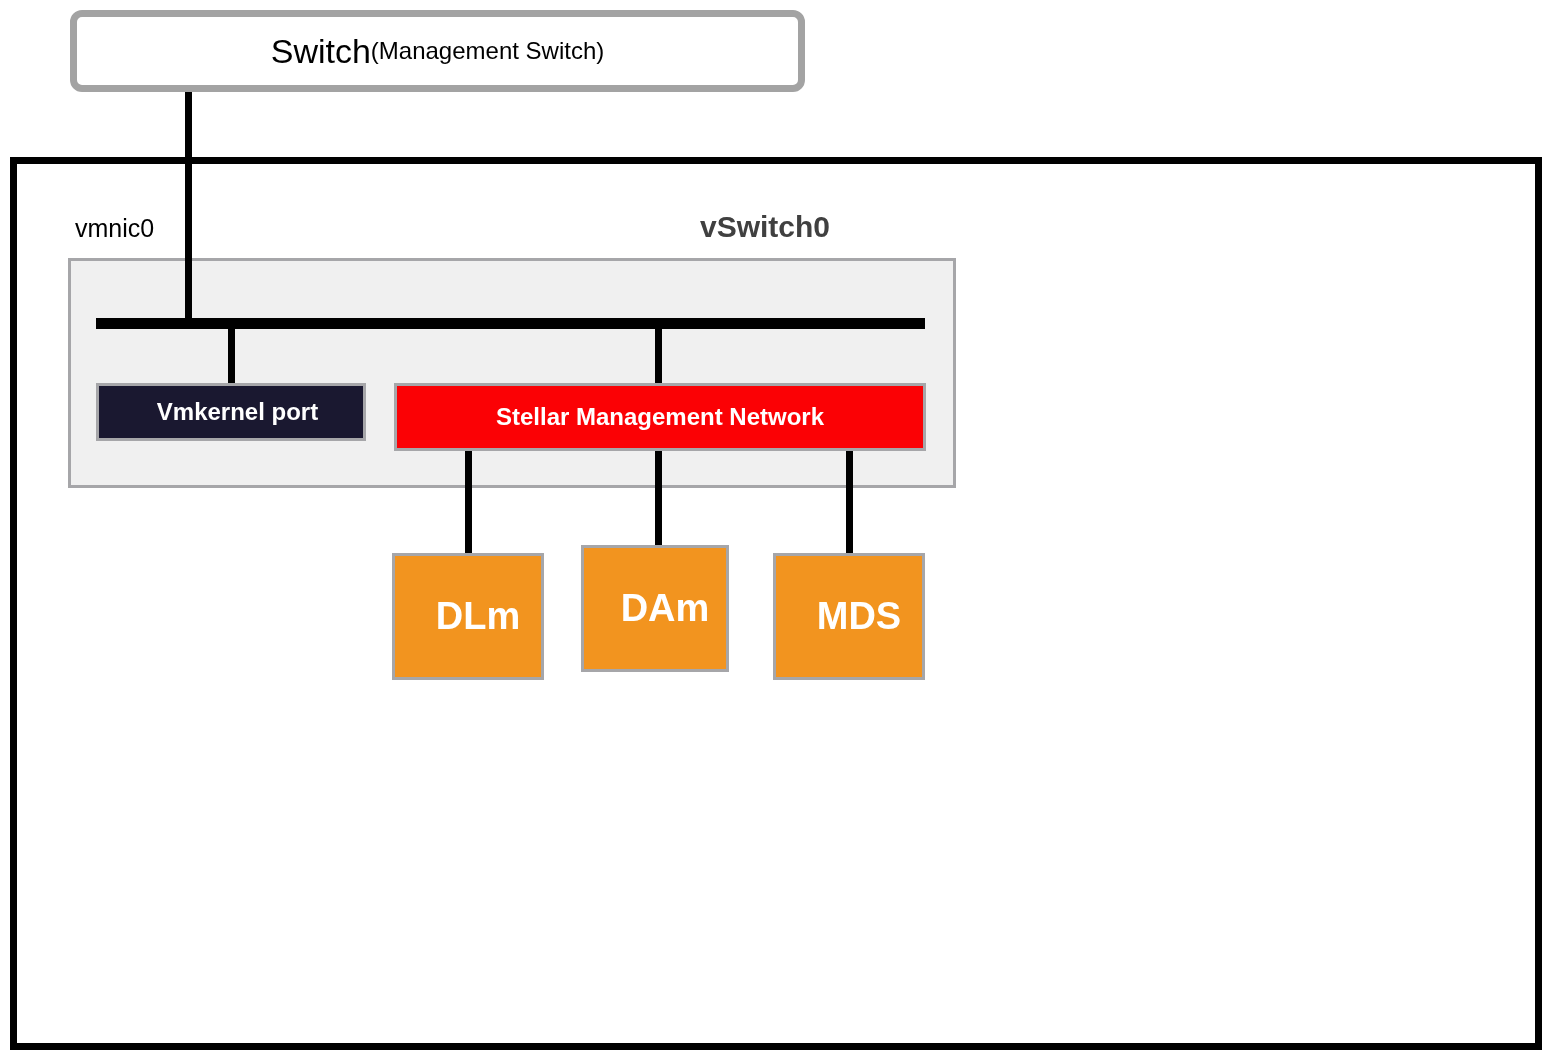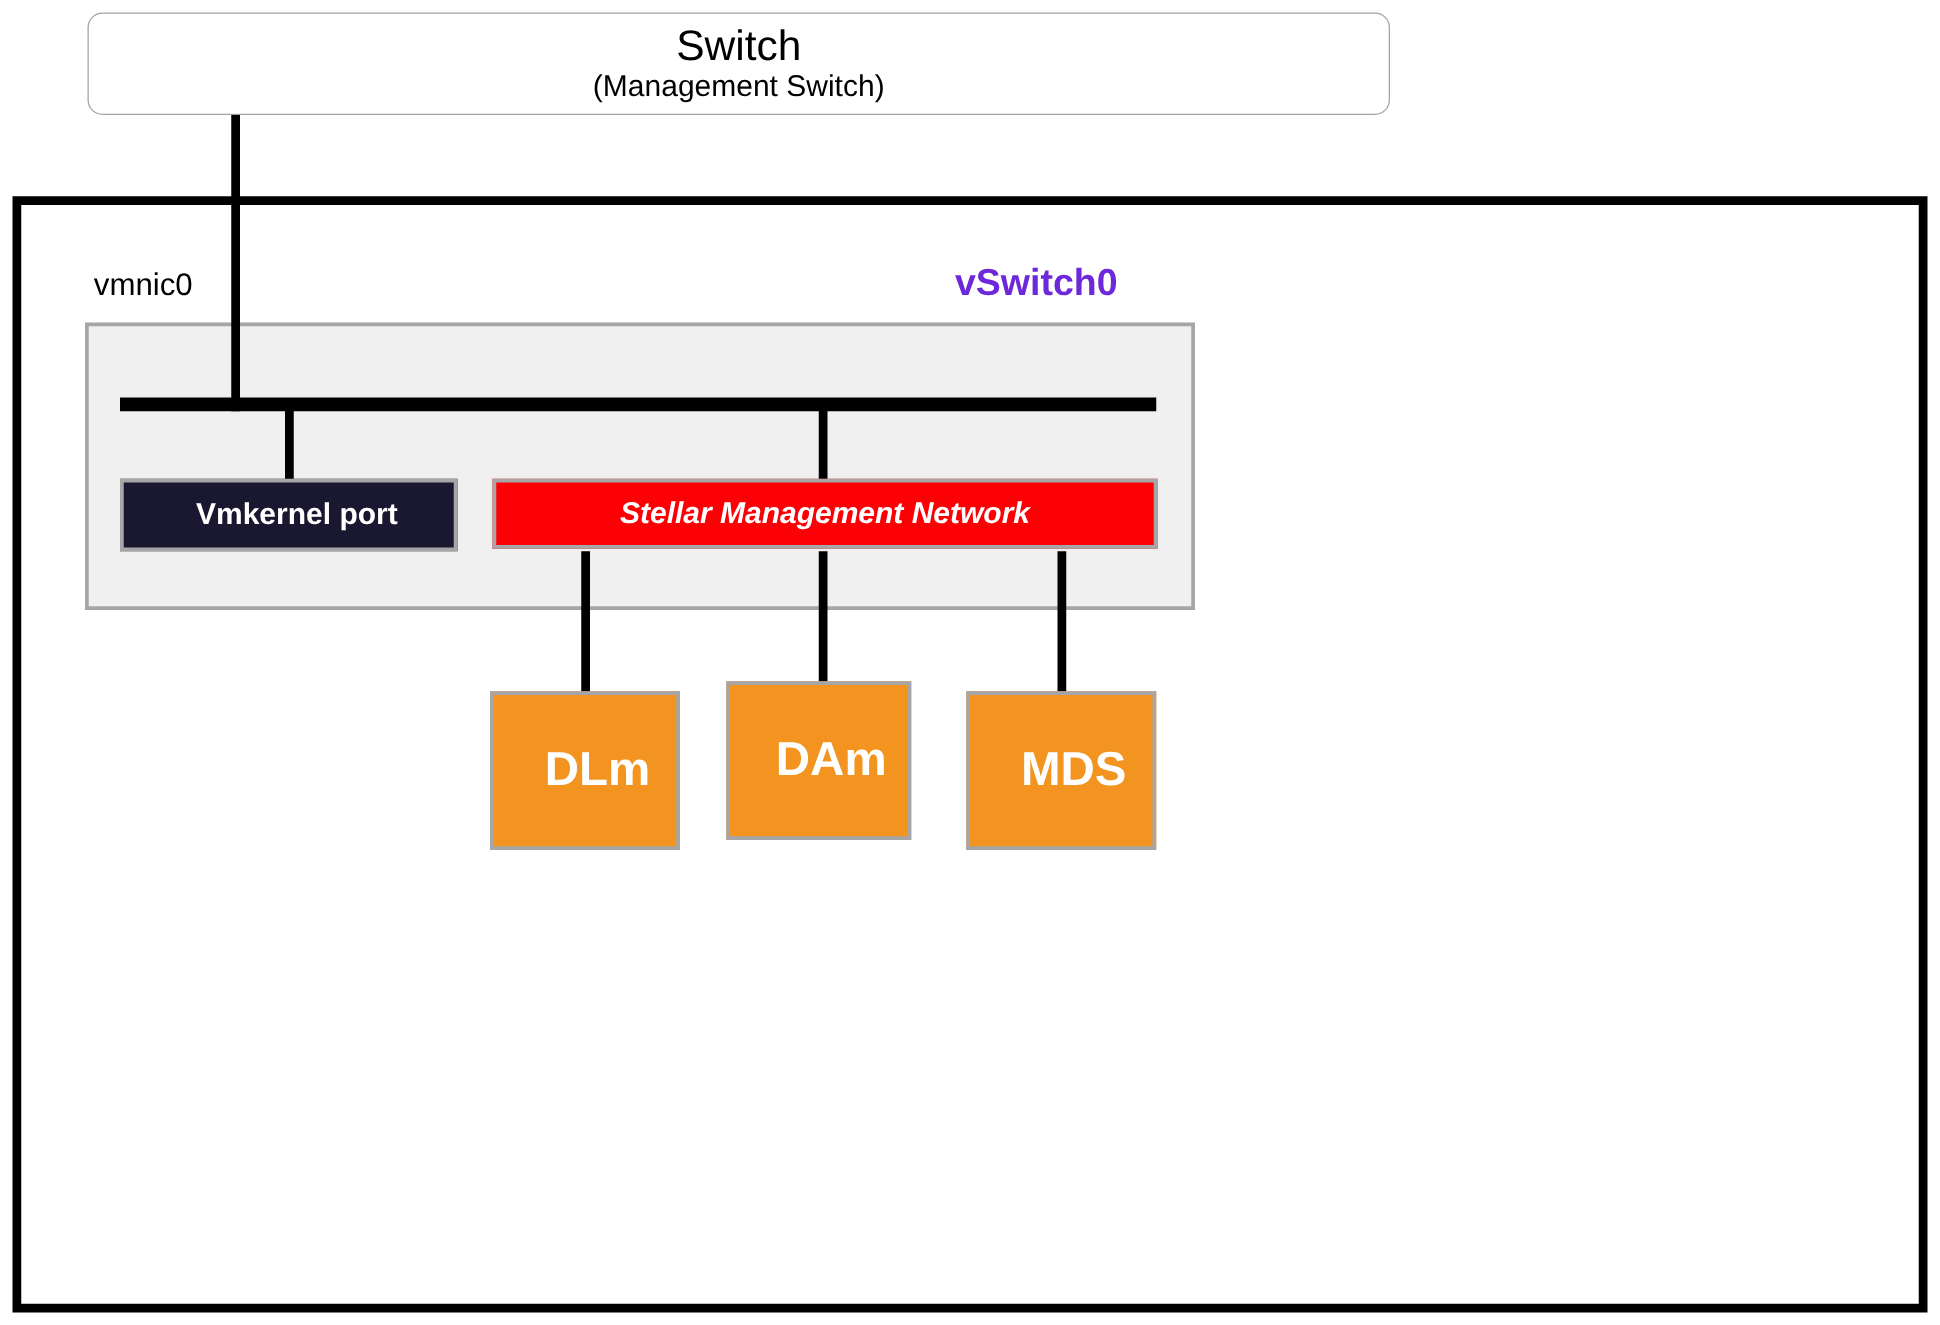--- a/index.html
+++ b/index.html
@@ -16,28 +16,27 @@
     height: 1060px;
     background: #ffffff;
     overflow: hidden;
   }
 
   
   .switch-box {
     position: absolute;
     left: 70px;
     top: 10px;
-    width: 1042px;
+    width: 735px;
     height: 82px;
-    border: 1px solid #a3a3a3;
+    border: 7px solid #a3a3a3;
     border-radius: 12px;
     background: #ffffff;
     box-sizing: border-box;
     display: flex;
-    flex-direction: column;
     align-items: center;
     justify-content: center;
     z-index: 6;
   }
   .switch-title {
     font-size: 34px;
     line-height: 38px;
     color: #000000;
     font-weight: 400;
   }
@@ -71,24 +70,24 @@
     background: #f0f0f0;
     border: 3px solid #a6a6a9;
     box-sizing: border-box;
     z-index: 2;
   }
   .vswitch-label {
     position: absolute;
     left: 700px;
     top: 210px;
     width: 258px;
-    text-align: center;
+    text-align: left;
     font-size: 30px;
     font-weight: bold;
-    color: #6d28d9;
+    color: #404040;
     z-index: 4;
   }
   .vmnic-label {
     position: absolute;
     left: 75px;
     top: 214px;
     font-size: 25px;
     color: #000000;
     font-weight: 400;
     z-index: 4;
@@ -126,24 +125,23 @@
     width: 270px;
     height: 58px;
     background: #1a1830;
     font-size: 24px;
     padding-left: 13px;
   }
   .pg-stellar {
     left: 394px;
     top: 383px;
     width: 532px;
-    height: 56px;
+    height: 68px;
     background: #fb0105;
     font-size: 24px;
-    font-style: italic;
   }
 
   
   .vm-box {
     position: absolute;
     box-sizing: border-box;
     border: 3px solid #a6a6a9;
     background: #f2941f;
     display: flex;
     align-items: center;

